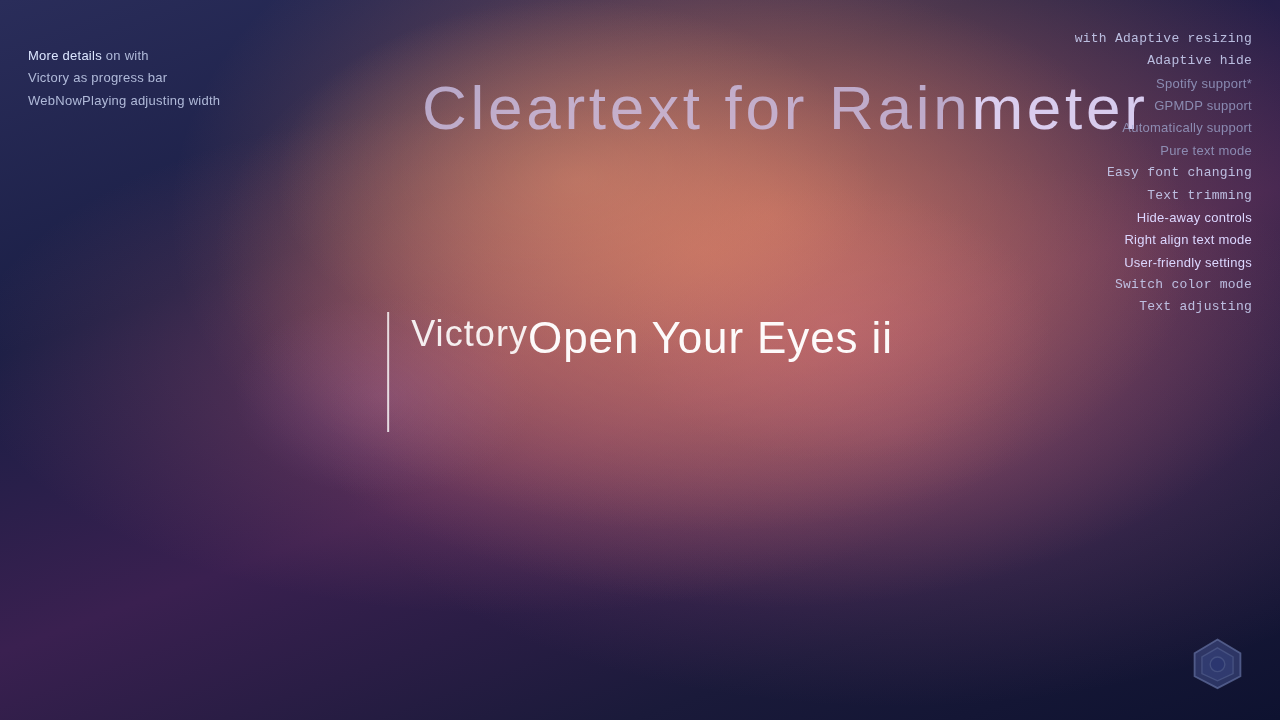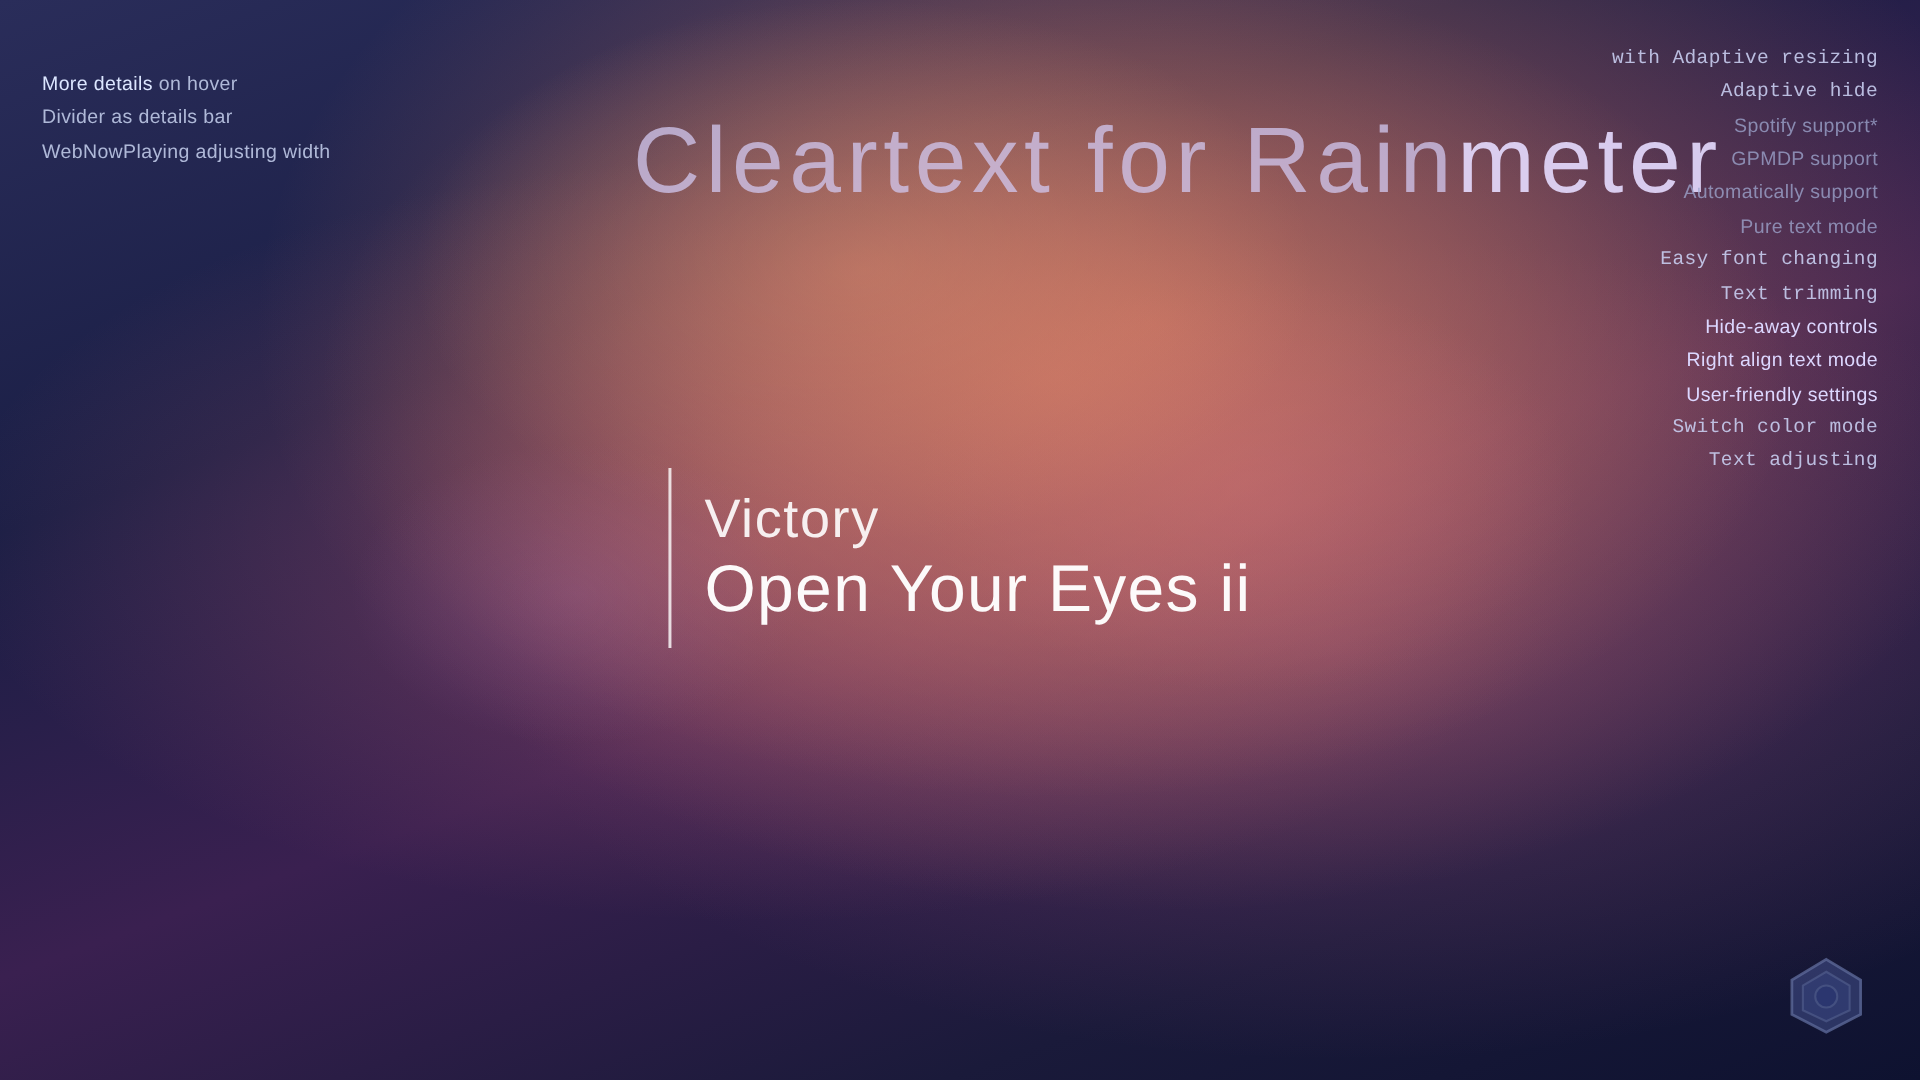--- a/index.html
+++ b/index.html
@@ -127,21 +127,20 @@
     .divider-bar {
       width: 2px;
       background: rgba(255, 255, 255, 0.8);
       align-self: stretch;
       min-height: 120px;
     }
 
     .track-info {
       padding-left: 22px;
       display: flex;
-      flex-direction: column;
       justify-content: center;
     }
 
     .track-artist {
       font-size: 36px;
       font-weight: 300;
       color: rgba(255, 255, 255, 0.9);
       letter-spacing: 0.03em;
       line-height: 1.2;
     }
@@ -172,23 +171,23 @@
 </head>
 <body>
 
 <div class="background"></div>
 <div class="cloud-layer"></div>
 
 <div class="content">
 
   <div class="features-left">
     <div>
-      <span class="highlight">More details</span><span> on hover</span>
+      <span class="highlight">More details</span><span> on with</span>
     </div>
-    <div>Divider as details bar</div>
+    <div>Victory as progress bar</div>
     <div>WebNowPlaying adjusting width</div>
   </div>
 
   <div class="main-title">
     <span>Cleartext for Rain</span><span class="rain">meter</span>
   </div>
 
   <div class="features-right">
     <span class="item bright">with Adaptive resizing</span>
     <span class="item bright">Adaptive hide</span>

